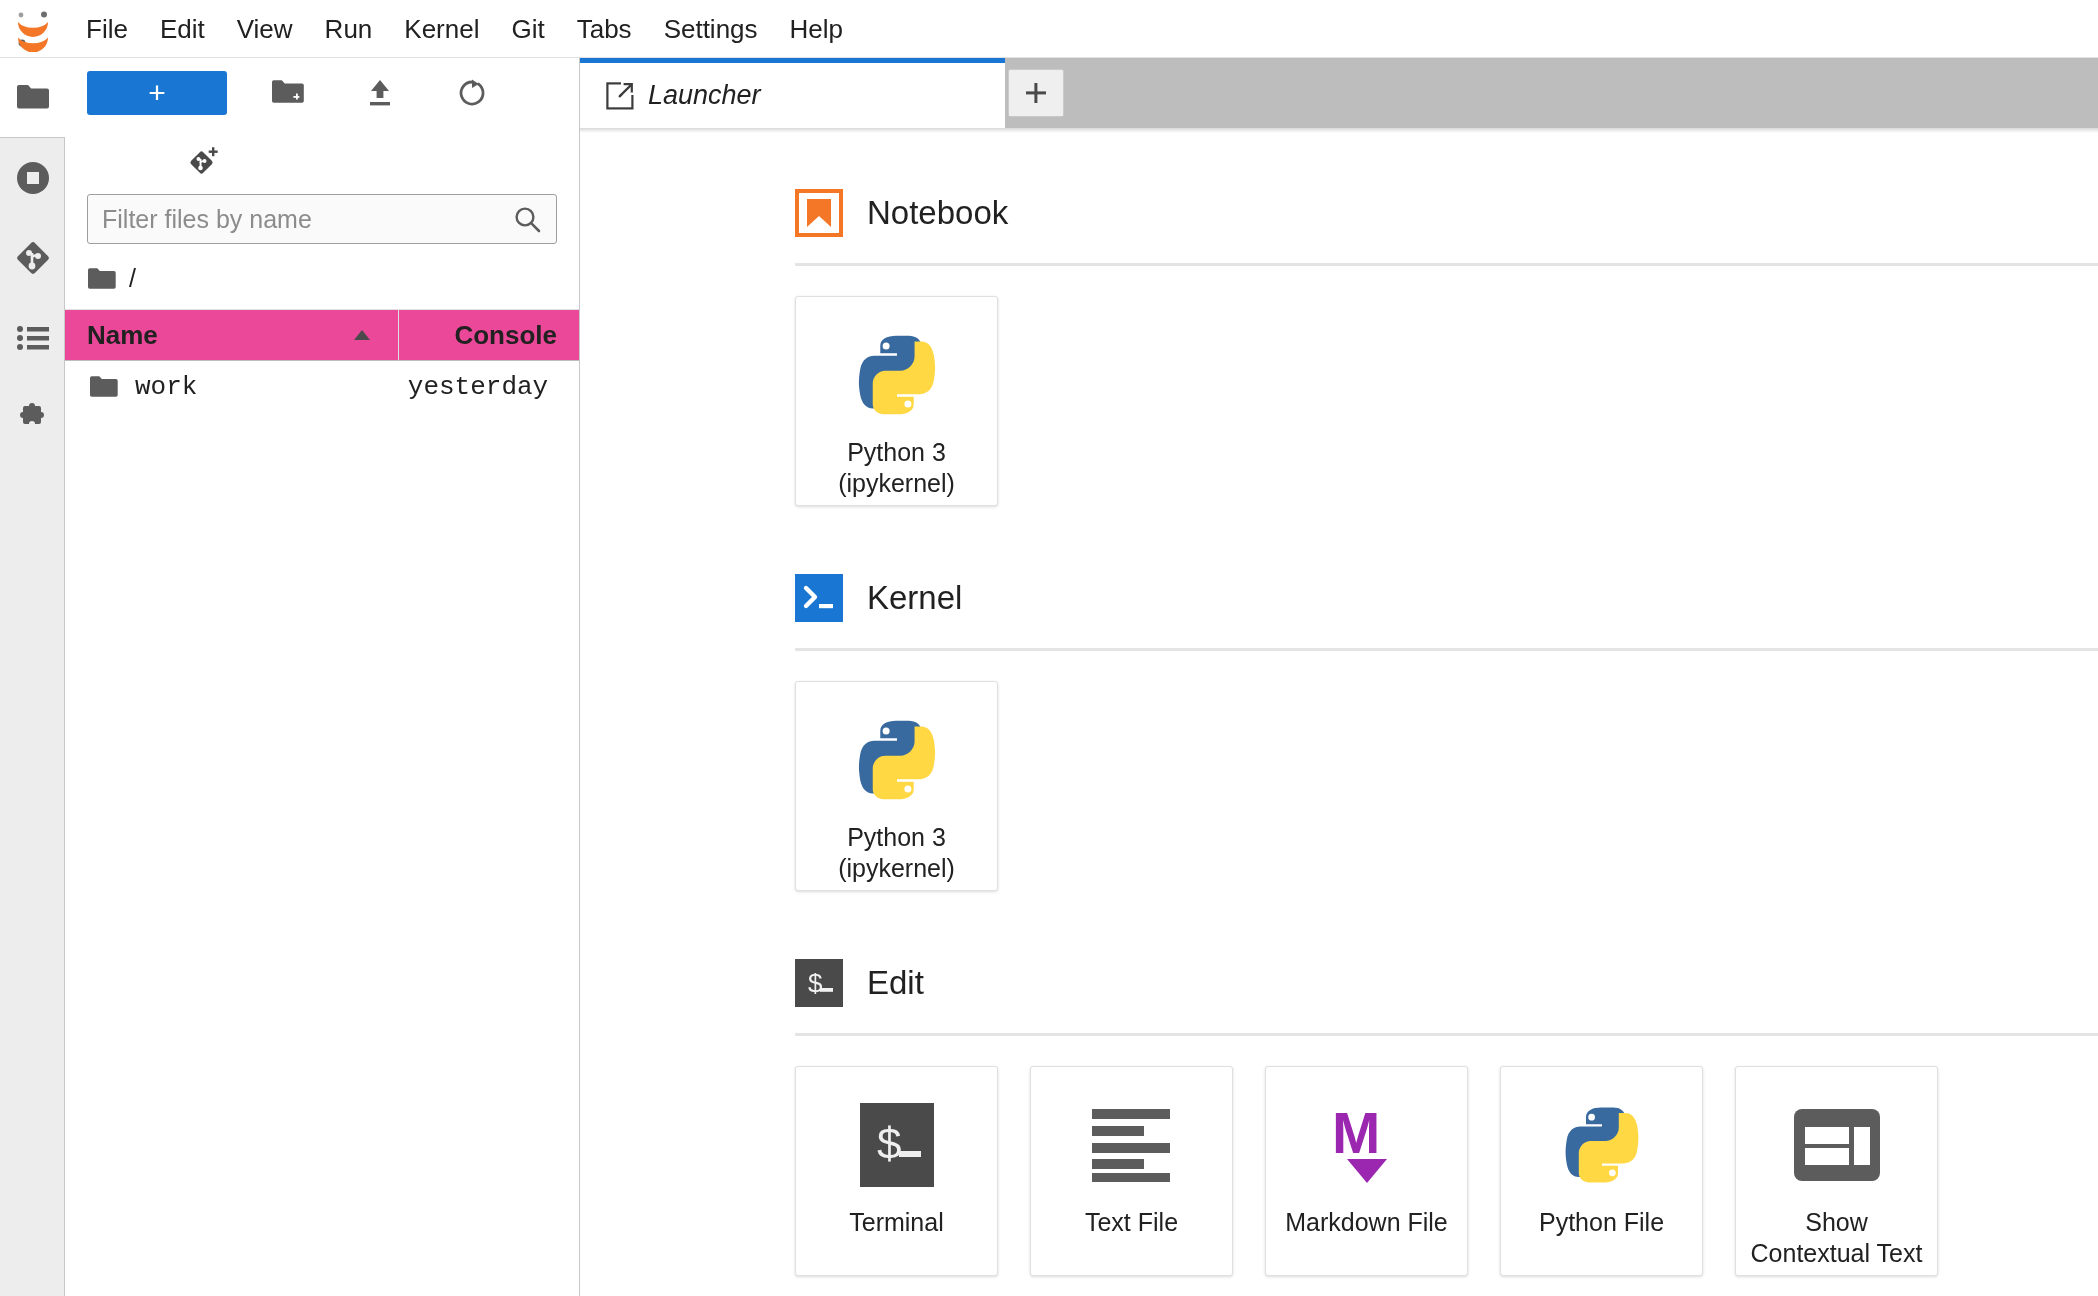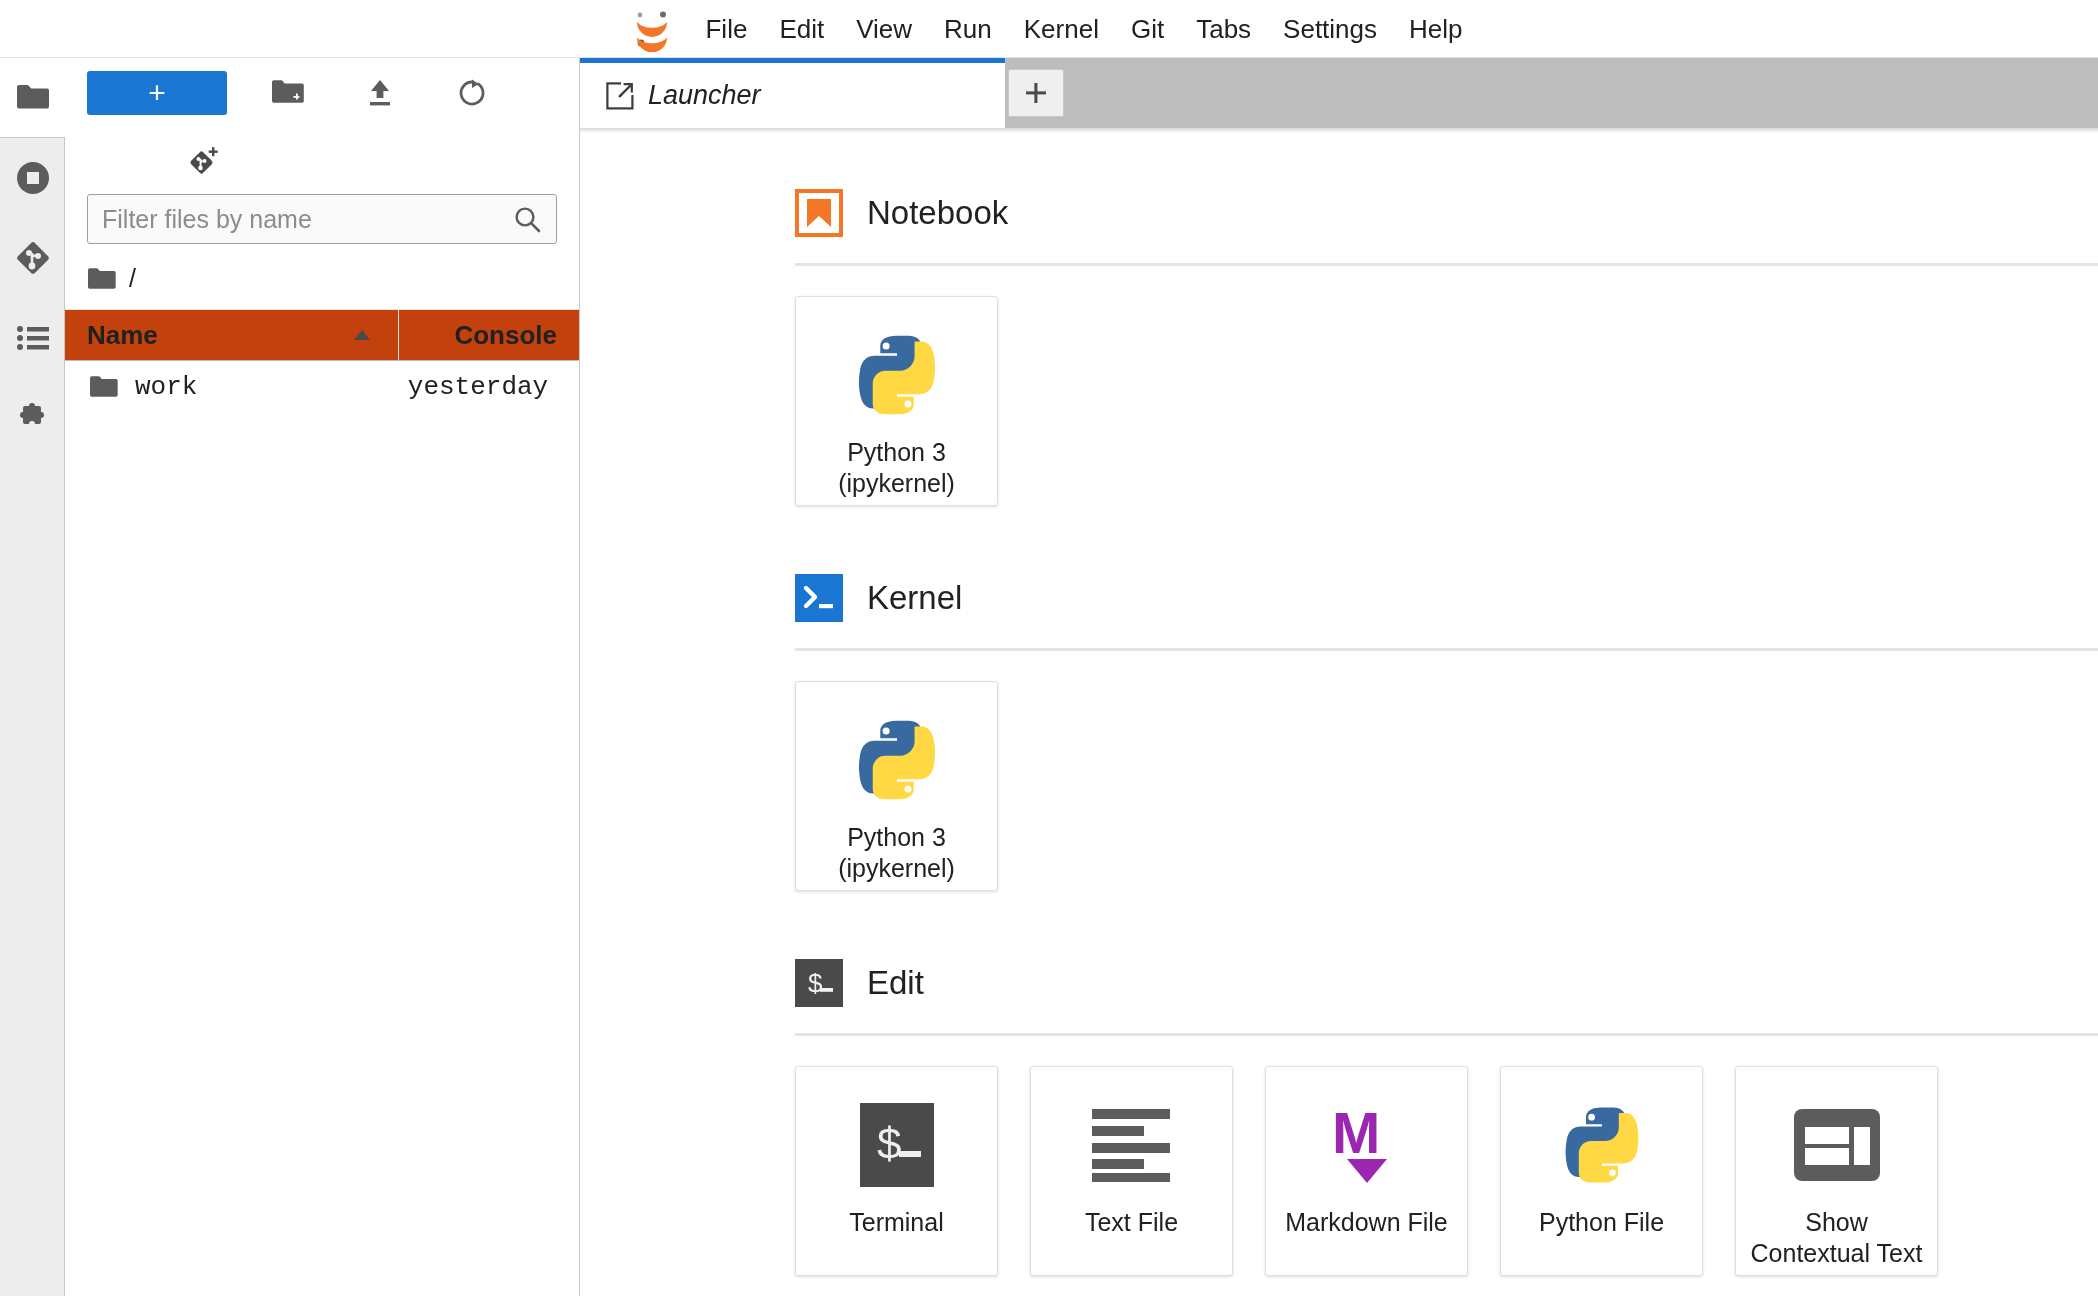--- a/index.html
+++ b/index.html
@@ -9,21 +9,20 @@
     background: #ffffff; overflow: hidden;
   }
   #app { position: relative; width: 2098px; height: 1296px; display: flex; flex-direction: column; }
 
   
   .menubar {
     height: 58px; flex: 0 0 58px;
     display: flex; align-items: center;
     background: #ffffff; border-bottom: 1px solid #e0e0e0;
     padding-left: 10px;
-    justify-content: center;
   }
   .jp-logo { width: 46px; height: 46px; flex: 0 0 46px; margin-right: 14px; position: relative; }
   .menu-item {
     font-size: 26px; color: #212121; padding: 6px 16px;
     white-space: nowrap; cursor: default; line-height: 1;
   }
 
   
   .body-row { flex: 1 1 auto; display: flex; min-height: 0; }
 
@@ -69,21 +68,21 @@
     font-size: 25px; color: #333; font-family: "Liberation Sans", sans-serif;
   }
   .filter-box input::placeholder { color: #8c8c8c; }
 
   .breadcrumb { display: flex; align-items: center; gap: 12px; padding: 20px 0 16px 22px; }
   .breadcrumb-sep { font-size: 25px; color: #212121; }
 
   .listing-header {
     display: flex; align-items: center; height: 52px;
     border-top: 1px solid #e0e0e0; border-bottom: 1px solid #bdbdbd;
-    background: #c2410c;
+    background: #ec4899;
   }
   .col-name {
     flex: 1 1 auto; display: flex; align-items: center; padding-left: 22px;
     font-size: 26px; font-weight: bold; color: #212121; cursor: pointer; height: 100%;
     border-right: 1px solid #e0e0e0;
   }
   .sort-caret { margin-left: auto; margin-right: 26px; }
   .col-modified {
     flex: 0 0 180px; font-size: 26px; font-weight: bold; color: #212121;
     text-align: right; padding-right: 22px; cursor: pointer;

